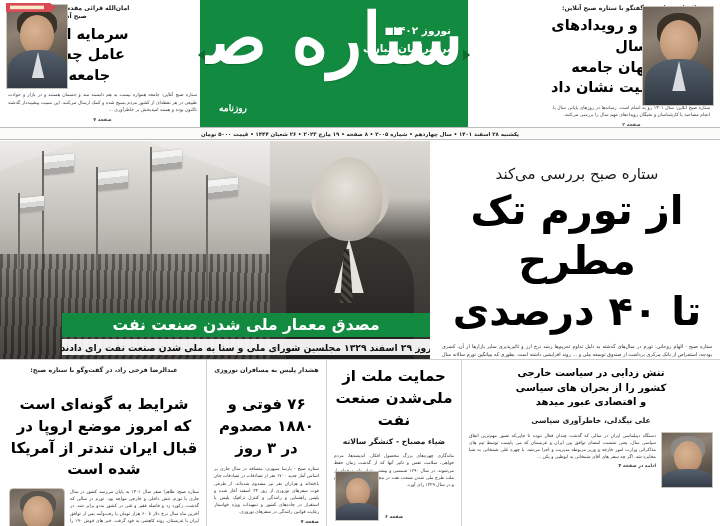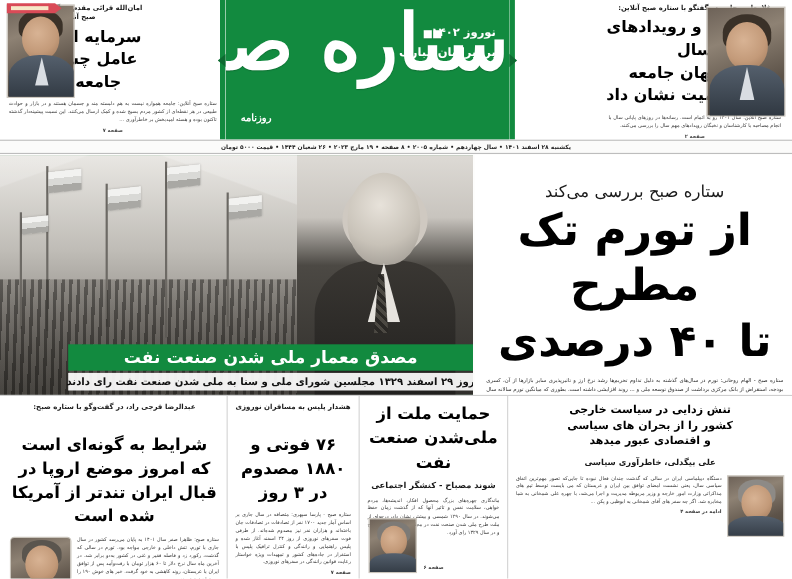--- a/index.html
+++ b/index.html
@@ -542,21 +542,21 @@
         </div>
         <div class="txt">
           <div class="b-body" style="margin-top:0;">دستگاه دیپلماسی ایران در سالی که گذشت چندان فعال نبوده تا جایی‌که تصور مهم‌ترین اتفاق سیاسی سال، یعنی نشست امضای توافق بین ایران و عربستان که می بایست توسط تیم های مذاکراتی وزارت امور خارجه و وزیر مربوطه مدیریت و اجرا می‌شد، با چهره علی شمخانی به شبا مخابره شد. اگر چه سفر های آقای شمخانی به ابوظبی و پکن ...</div>
           <div class="b-page">ادامه در صفحه ۴</div>
         </div>
       </div>
     </div>
 
     <div class="bcol col-mid2">
       <div class="b-title">حمایت ملت از ملی‌شدن صنعت نفت</div>
-      <div class="b-byline">شوند مصباح - کنشگر اجتماعی</div>
+      <div class="b-byline">ضیاء مصباح - کنشگر سالانه</div>
       <div class="b-body">ماندگاری چهره‌های بزرگ محصول افکار، اندیشه‌ها، مردم خواهی، سلامت نفس و تاثیر آنها که از گذشت زمان حفظ می‌شوند. در سال ۱۲۹۰ شمسی و بیشتر، نشان داد، درجه‌ای از ملت طرح ملی شدن صنعت نفت در مجلس شورای ملی مطرح و در سال ۱۳۲۹ رای آورد.</div>
       <div class="portrait" style="position:absolute;left:8px;bottom:6px;width:44px;height:50px;">
         <div class="hair" style="left:7px;top:2px;width:30px;height:20px;background:#7d7a76;"></div>
         <div class="face" style="left:10px;top:6px;width:24px;height:28px;"></div>
         <div class="body" style="left:0px;top:31px;width:44px;height:20px;"></div>
       </div>
       <div class="b-page" style="position:absolute;left:58px;bottom:8px;">صفحه ۶</div>
     </div>
 
     <div class="bcol col-mid1">

